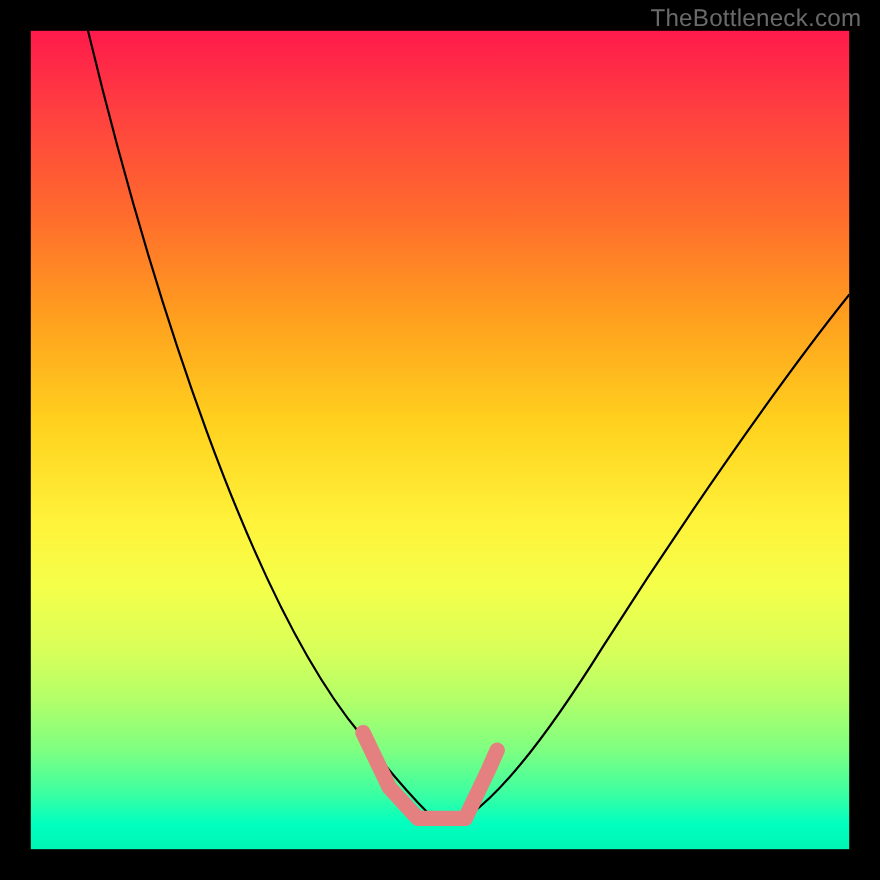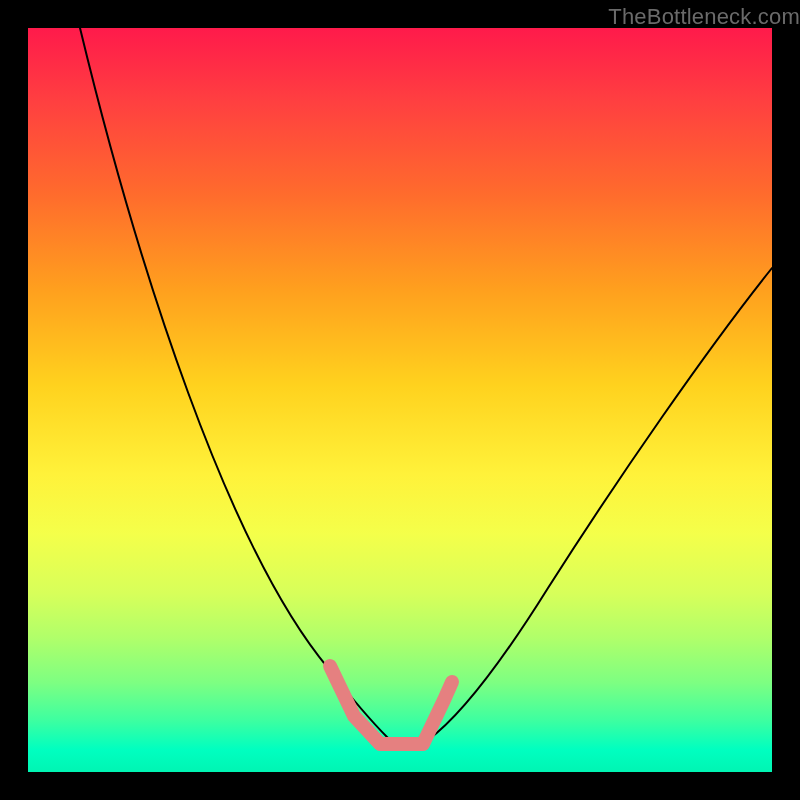--- a/index.html
+++ b/index.html
@@ -13,21 +13,21 @@
   }
   .frame {
     position: relative;
     width: 800px;
     height: 800px;
     background: #000;
   }
   .watermark {
     position: absolute;
     top: 4px;
-    right: 0;
+    right: 17px;
     color: #6a6a6a;
     font-size: 22px;
     font-weight: 500;
     letter-spacing: 0.2px;
     z-index: 10;
   }
   .plot-area {
     position: absolute;
     left: 28px;
     top: 28px;

